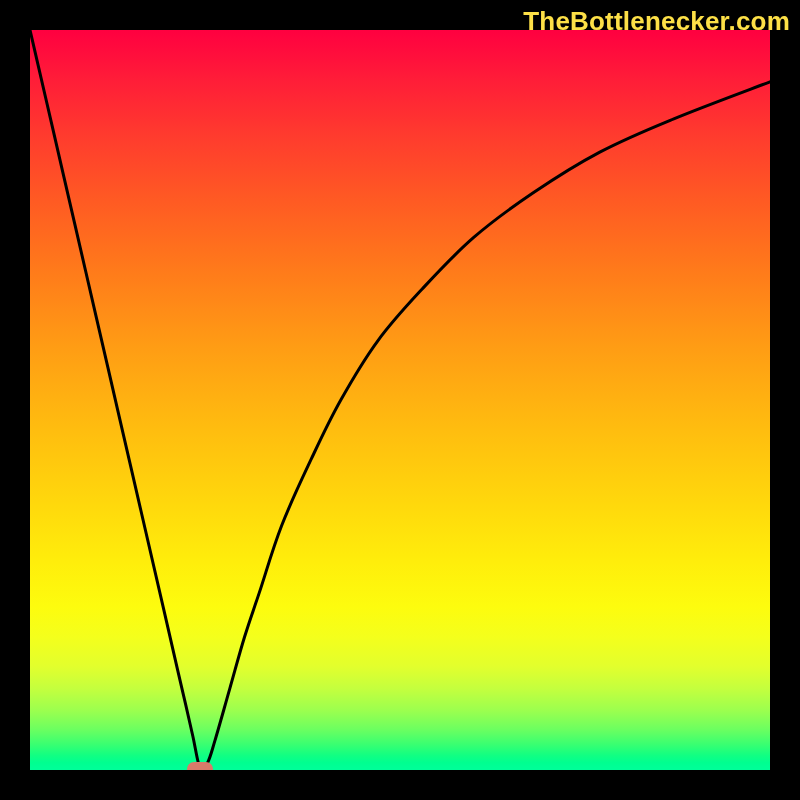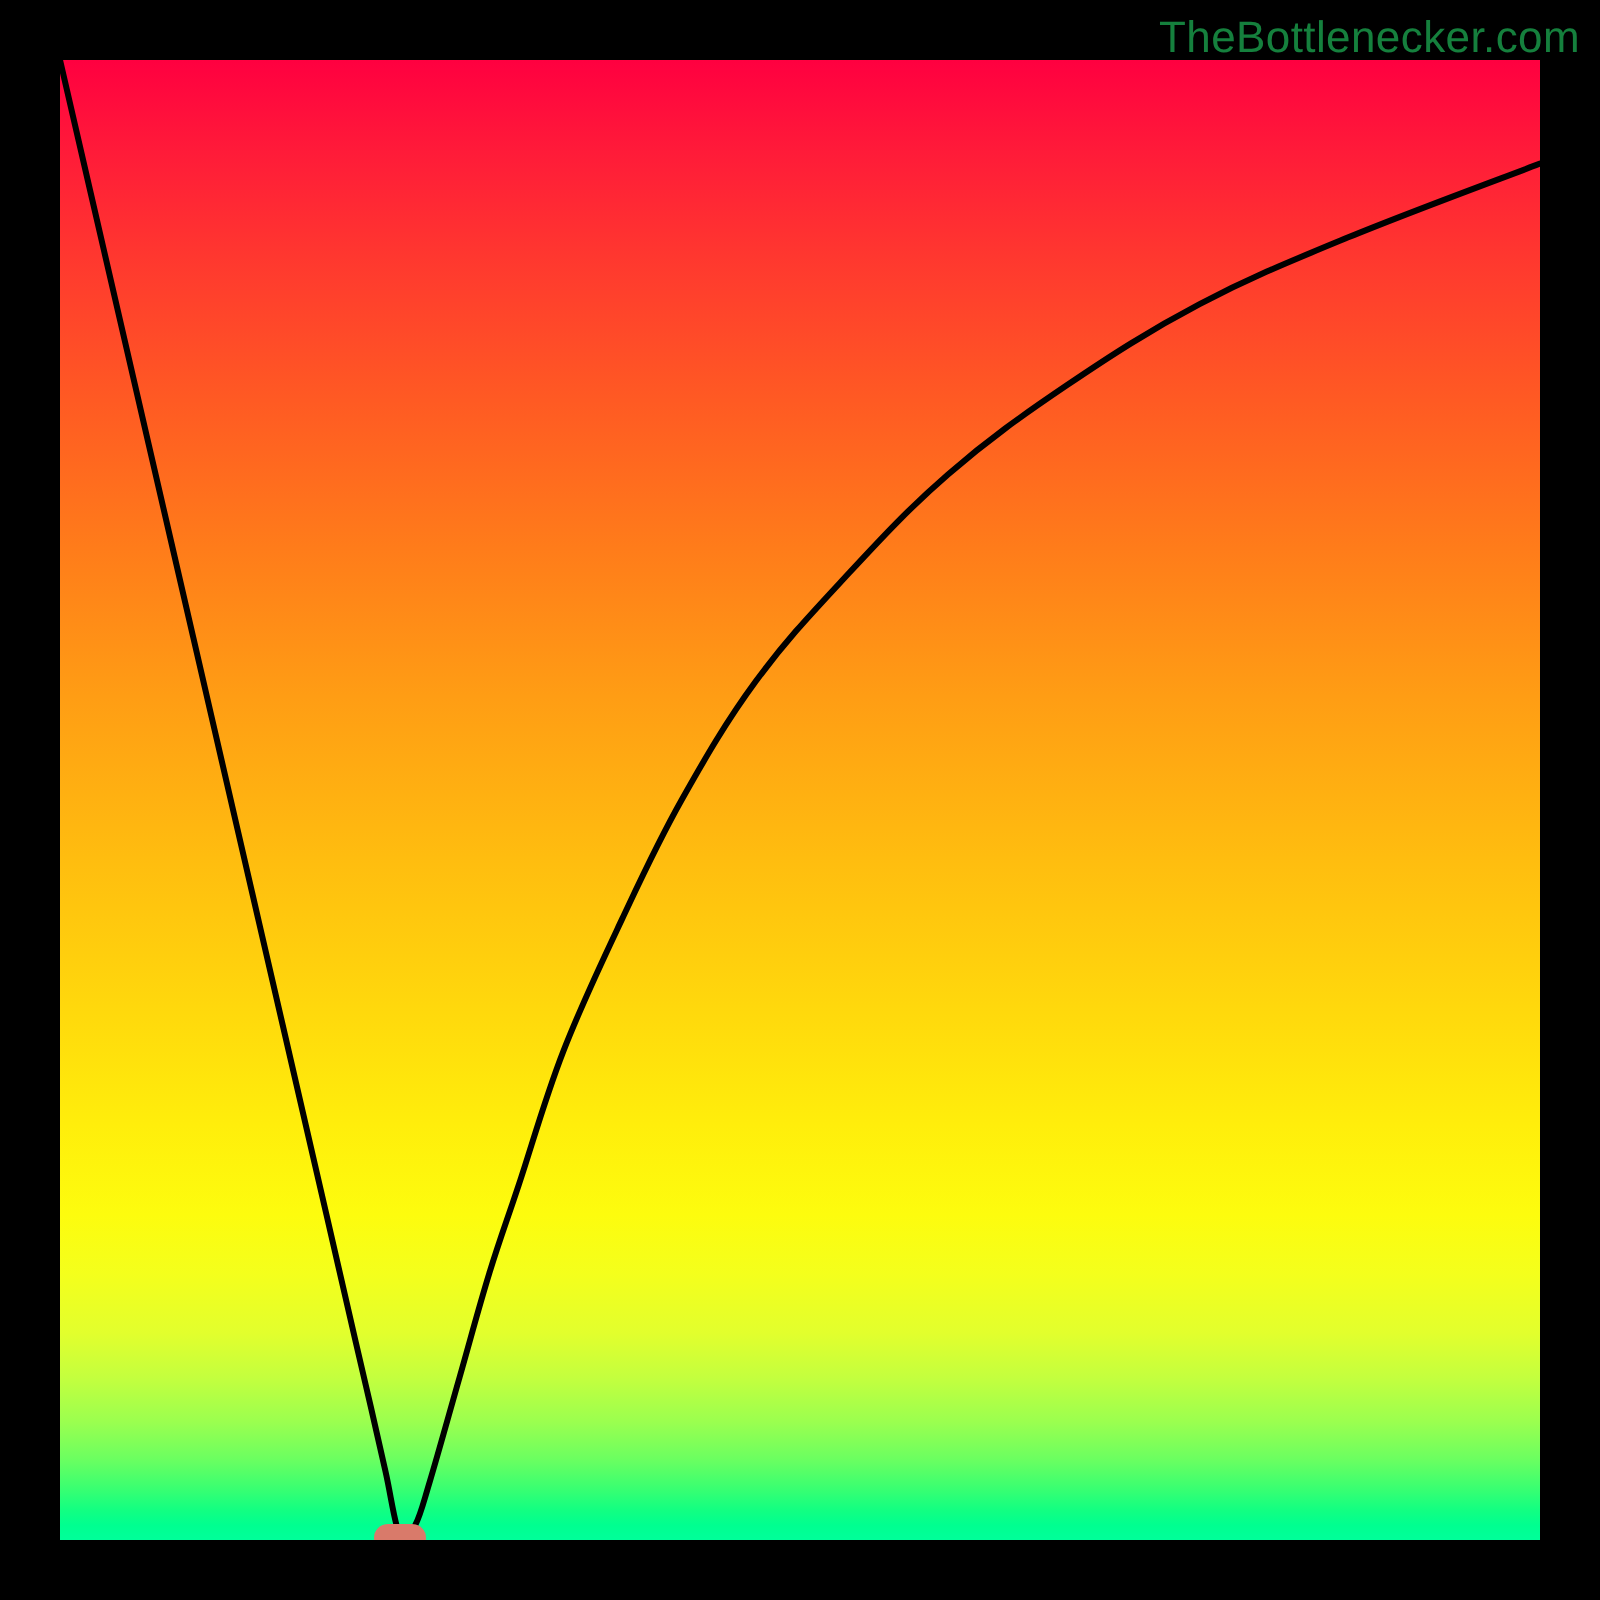--- a/index.html
+++ b/index.html
@@ -65,24 +65,25 @@
     width: 26px;
     height: 14px;
     border-radius: 7px / 7px;
     background: #d97a6a;
     transform: translate(-50%, -50%);
   }
   .watermark {
     position: absolute;
     top: 6px;
     right: 10px;
-    color: #15803d;
-    font-size: 22px;
+    color: #fde047;
+    font-size: 26px;
     letter-spacing: 0.2px;
     user-select: none;
+    font-weight: bold;
   }
 </style>
 </head>
 <body>
 
 <div class="frame">
 
   <div class="plot-area">
     <div class="gradient"></div>
 

